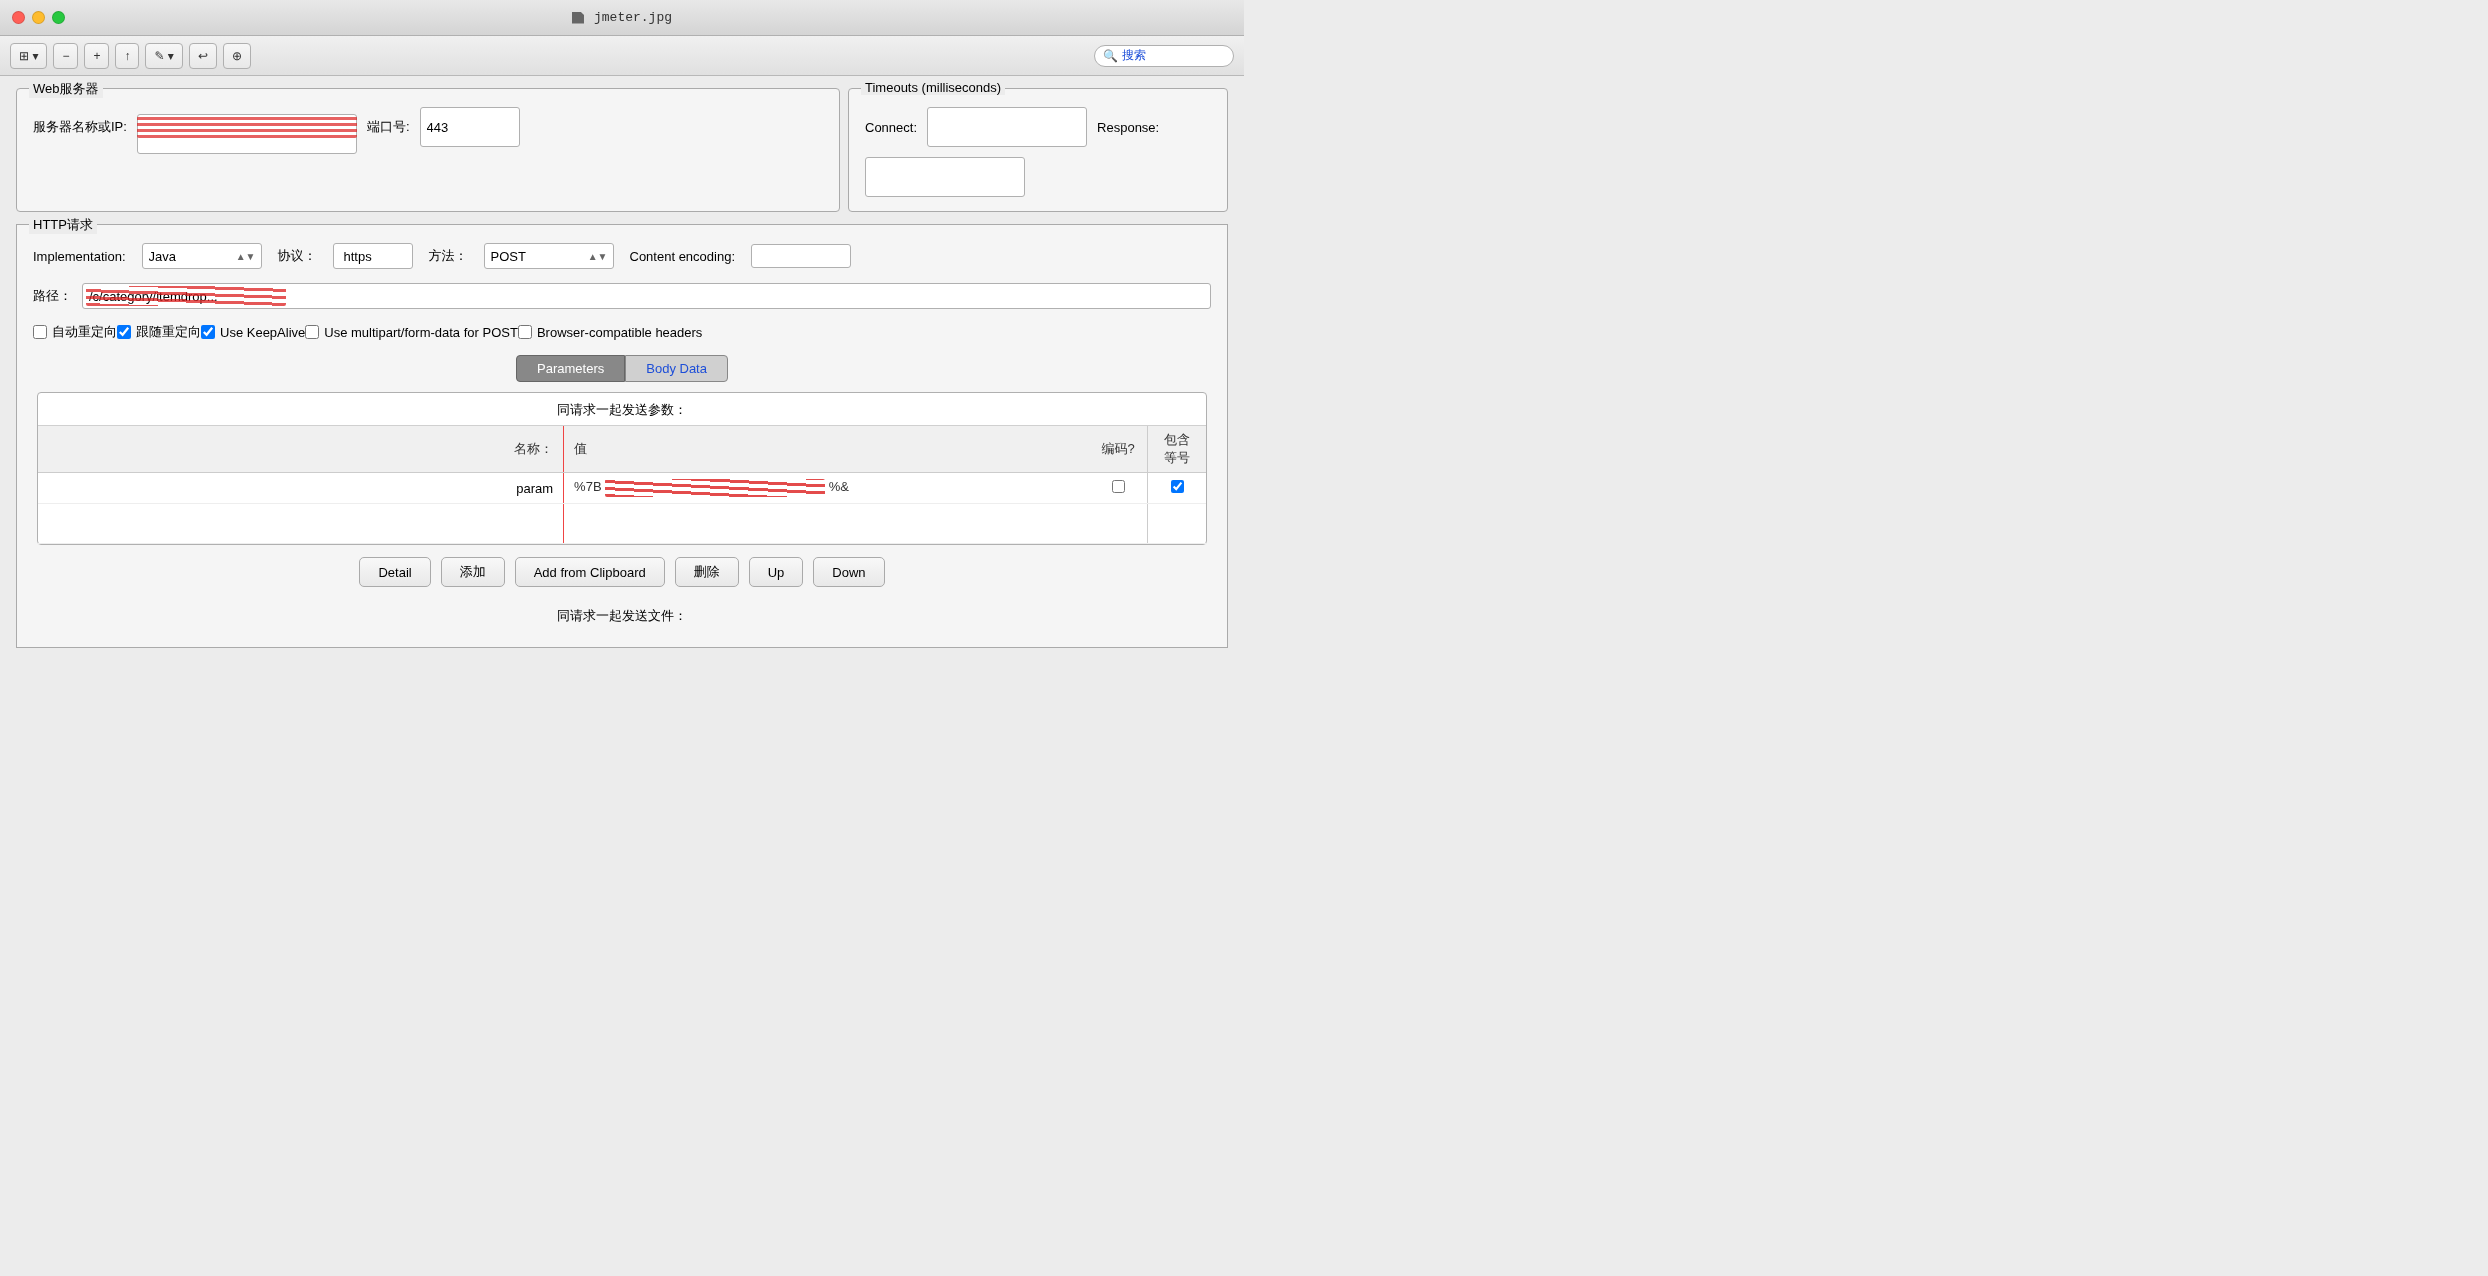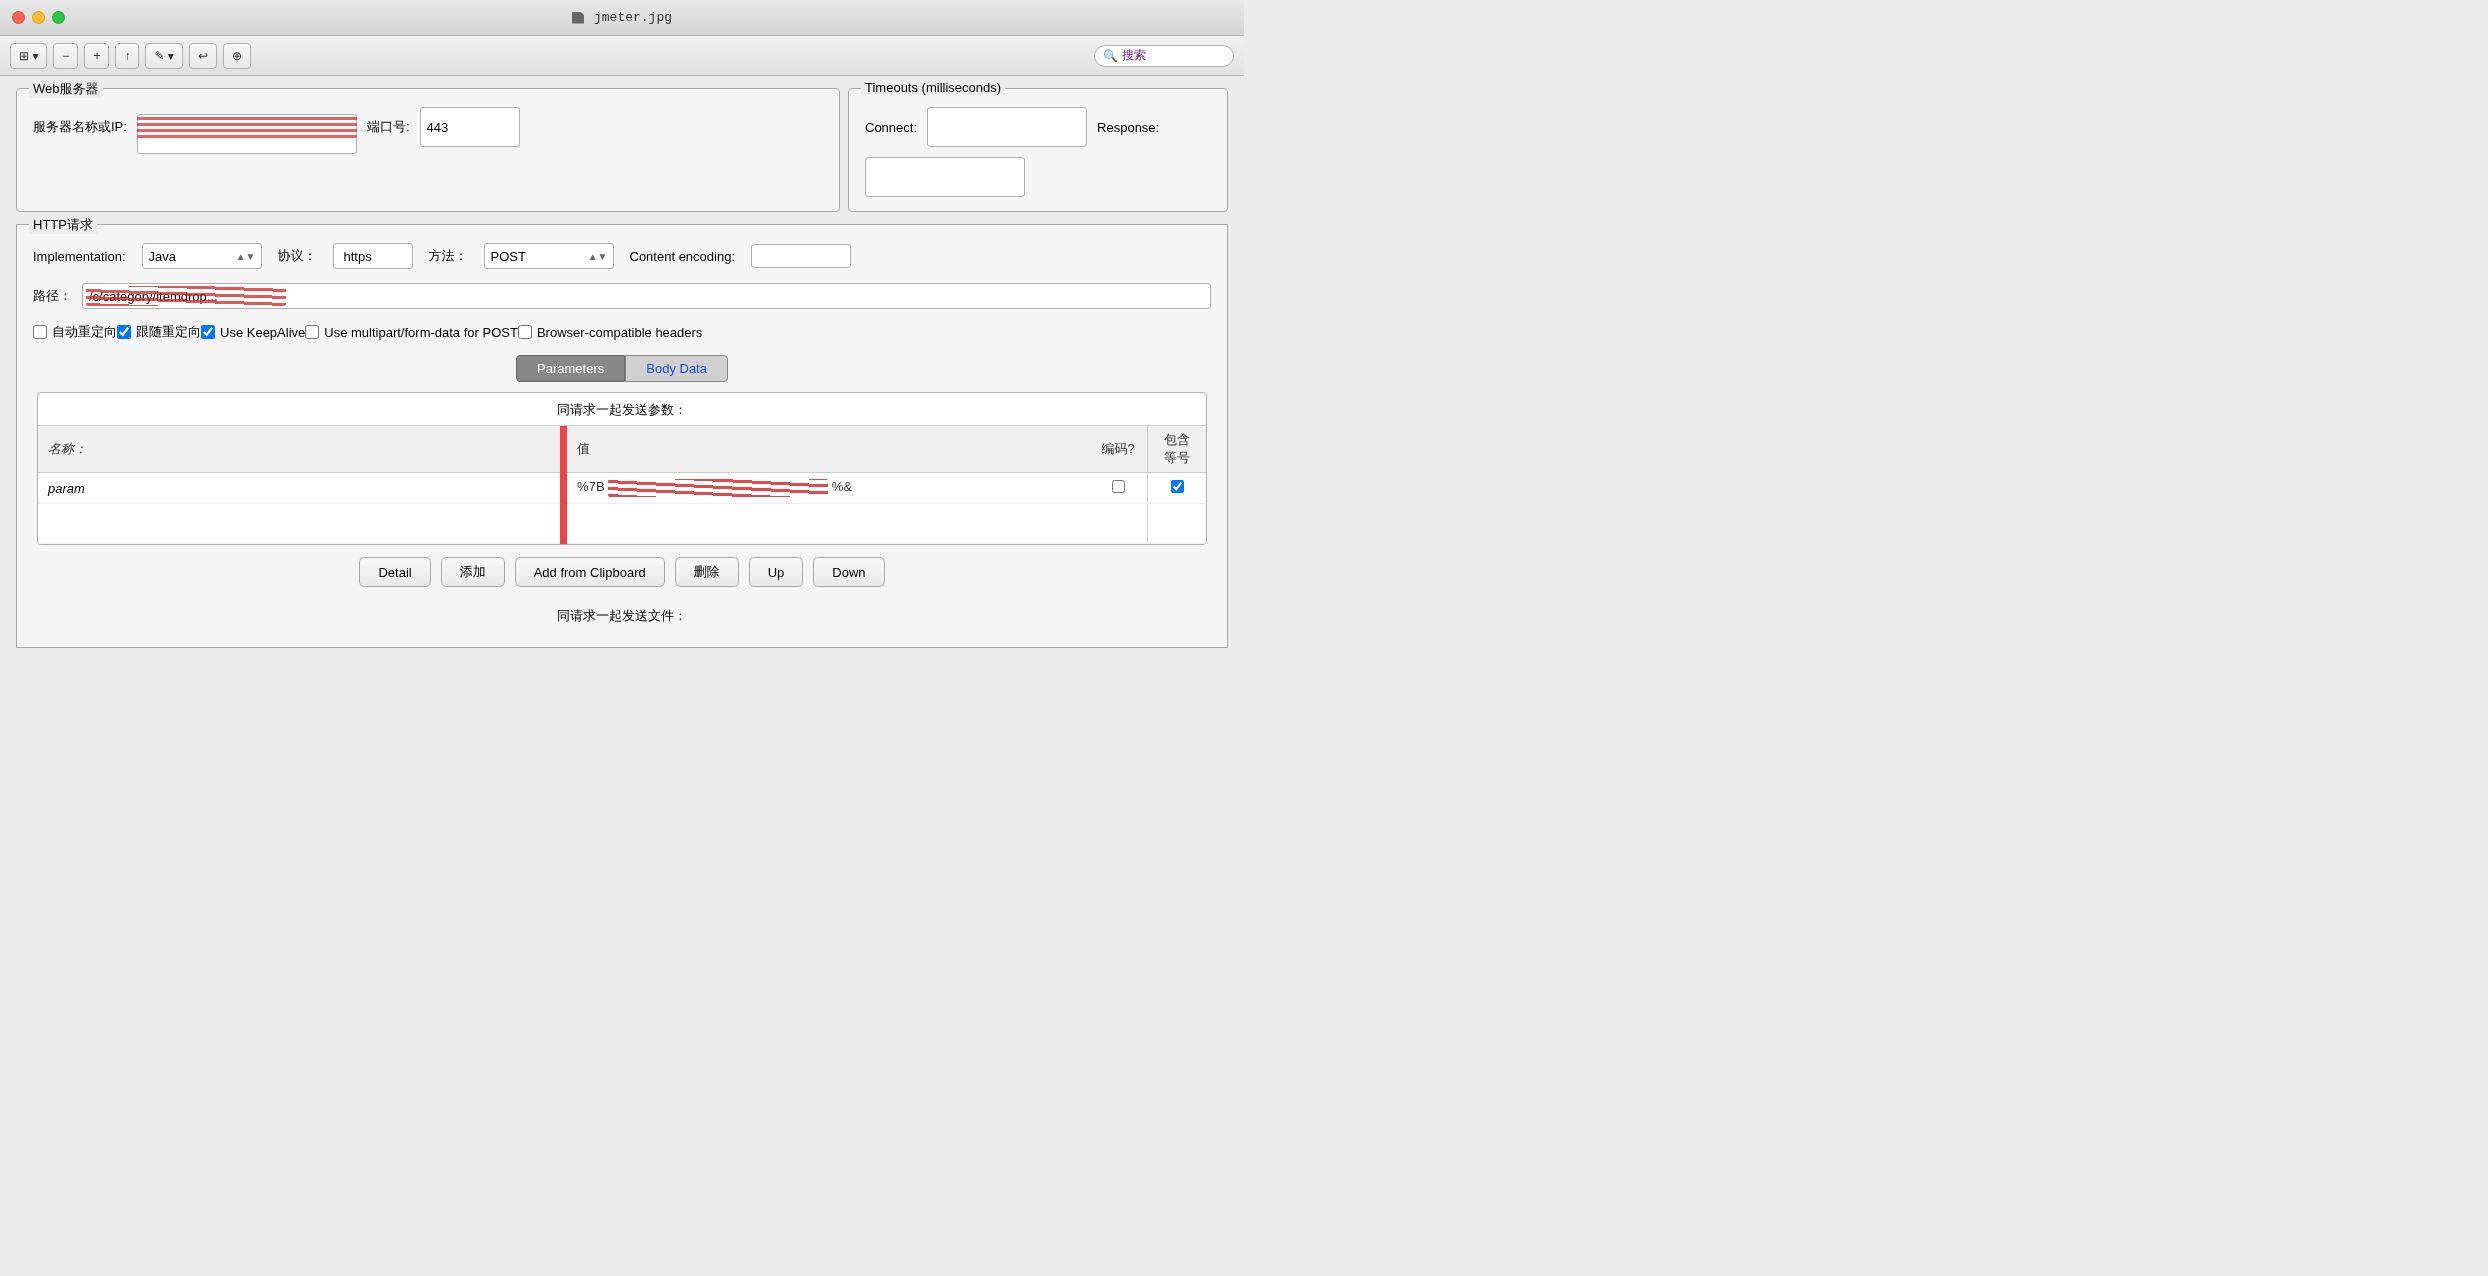--- a/index.html
+++ b/index.html
@@ -327,21 +327,21 @@
       font-weight: normal;
       font-size: 13px;
       color: #333;
     }
     .params-table td {
       padding: 6px 10px;
       border-bottom: 1px solid #eee;
       font-size: 13px;
       vertical-align: middle;
     }
-    .params-table .col-name { width: 45%; text-align: left; border-right: 7px solid #ef4444; font-style: italic; }
+    .params-table .col-name { width: 45%; text-align: right; border-right: 1px solid #ef4444; }
     .params-table .col-value { width: 45%; text-align: left; }
     .params-table .col-encode { width: 5%; text-align: center; }
     .params-table .col-include { width: 5%; text-align: center; border-left: 1px solid #ccc; }
 
     .value-redact {
       display: inline-block;
       width: 220px;
       height: 18px;
       background: repeating-linear-gradient(
         3deg,
@@ -431,21 +431,21 @@
 <div class="toolbar">
   <button class="toolbar-btn">⊞ ▾</button>
   <button class="toolbar-btn">−</button>
   <button class="toolbar-btn">+</button>
   <button class="toolbar-btn">↑</button>
   <button class="toolbar-btn">✎ ▾</button>
   <button class="toolbar-btn">↩</button>
   <button class="toolbar-btn">⊕</button>
   <div class="search-box">
     <span>🔍</span>
-    <span style="color:#701a75; font-size:12px;">搜索</span>
+    <span style="color:#1d4ed8; font-size:12px;">搜索</span>
   </div>
 </div>
 
 <div class="content">
 
   <div class="server-timeouts-row">
 
     <div class="server-box">
       <div class="section-title">Web服务器</div>
       <div class="form-row">

